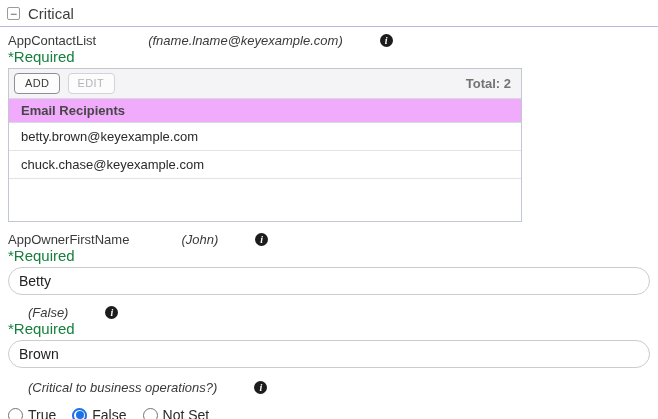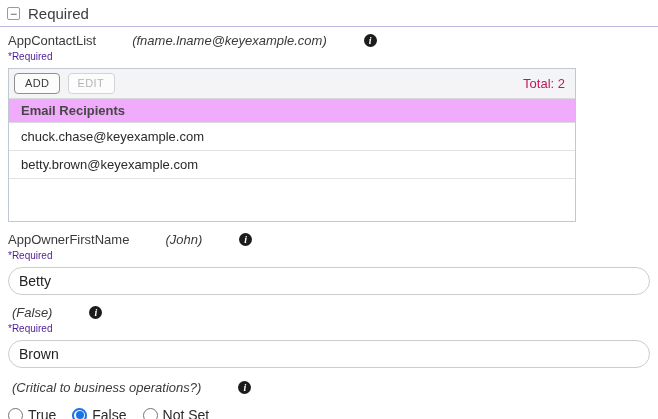--- a/index.html
+++ b/index.html
@@ -14,39 +14,39 @@
     width:13px; height:13px; border:1px solid #9a9a9a; border-radius:2px;
     display:inline-flex; align-items:center; justify-content:center;
     color:#555; font-size:12px; line-height:10px; background:#fff; cursor:pointer;
   }
   .section-title { font-size:15px; color:#3d3d3d; }
   .separator { border:0; border-top:1px solid #b9b9e0; margin:0; }
 
   .content { padding:6px 8px 0 8px; }
 
   .field-label { display:flex; align-items:center; font-size:13px; color:#3a3a3a; line-height:15px;gap:32px; }
-  .hint { font-style:italic; margin-left:4px; }
+  .hint { font-style:italic; margin-left:20px; }
   .info-icon {
     width:13px; height:13px; border-radius:50%; background:#1c1c1c; color:#fff;
     display:inline-flex; align-items:center; justify-content:center;
     font-family:"Liberation Serif", serif; font-style:italic; font-weight:bold;
     font-size:10px; line-height:1; margin-left:5px; flex:0 0 auto;
   }
-  .required { color:#4c1d95; font-size:10px; line-height:14px; margin-top:2px; }
+  .required { color:#15803d; font-size:15px; line-height:14px; margin-top:2px; }
 
   
-  .grid { border:1px solid #c2c8d2; margin-top:4px; width:568px; }
+  .grid { border:1px solid #c2c8d2; margin-top:4px; width:514px; }
   .grid-toolbar { display:flex; align-items:center; background:#f4f4f6; padding:4px 10px 4px 5px; }
   .btn {
     font-family:inherit; font-size:11px; letter-spacing:0.4px; padding:3px 10px;
     border-radius:4px; background:#fcfcfd; border:1px solid #8f8f94; color:#3a3a3a;
     margin-right:8px; cursor:pointer; line-height:13px;
   }
   .btn.disabled { color:#b4b4b8; border-color:#d4d4d8; cursor:default;padding-left:8px; }
-  .total { margin-left:auto; font-size:13px; color:#be185d; }
+  .total { margin-left:auto; font-size:13px; color:#737373;font-weight:bold; }
   .grid-header {
     background:#f0abfc; border-top:1px solid #d9d9de; border-bottom:1px solid #d9d9de;
     font-weight:bold; color:#464646; padding:4px 12px; font-size:13px; line-height:15px;
   }
   .grid-row { padding:6px 12px; border-bottom:1px solid #e3e3e3; font-size:13px; color:#2a2a2a; background:#fff; line-height:15px; }
   .grid-empty { height:42px; background:#fff; }
 
   .field { margin-top:10px; }
   .text-input {
     display:block; width:642px; height:28px; border:1px solid #cccccc; border-radius:14px;
@@ -69,21 +69,21 @@
 </style>
 </head>
 <body>
 
 <div>
 
   <div class="section-header">
     <span class="collapse-box">
       <span>−</span>
     </span>
-    <span class="section-title">Required</span>
+    <span class="section-title">Critical</span>
   </div>
   <hr class="separator">
 
   <div class="content">
 
     <div class="field" style="margin-top:0;">
       <div class="field-label">
         <span>AppContactList</span>
         <span class="hint">(fname.lname@keyexample.com)</span>
         <span class="info-icon">
@@ -92,22 +92,22 @@
       </div>
       <div class="required">*Required</div>
 
       <div class="grid">
         <div class="grid-toolbar">
           <button class="btn">ADD</button>
           <button class="btn disabled">EDIT</button>
           <span class="total">Total: 2</span>
         </div>
         <div class="grid-header">Email Recipients</div>
+        <div class="grid-row">betty.brown@keyexample.com</div>
         <div class="grid-row">chuck.chase@keyexample.com</div>
-        <div class="grid-row">betty.brown@keyexample.com</div>
         <div class="grid-empty"></div>
       </div>
     </div>
 
     <div class="field">
       <div class="field-label">
         <span>AppOwnerFirstName</span>
         <span class="hint">(John)</span>
         <span class="info-icon">
           <span>i</span>

